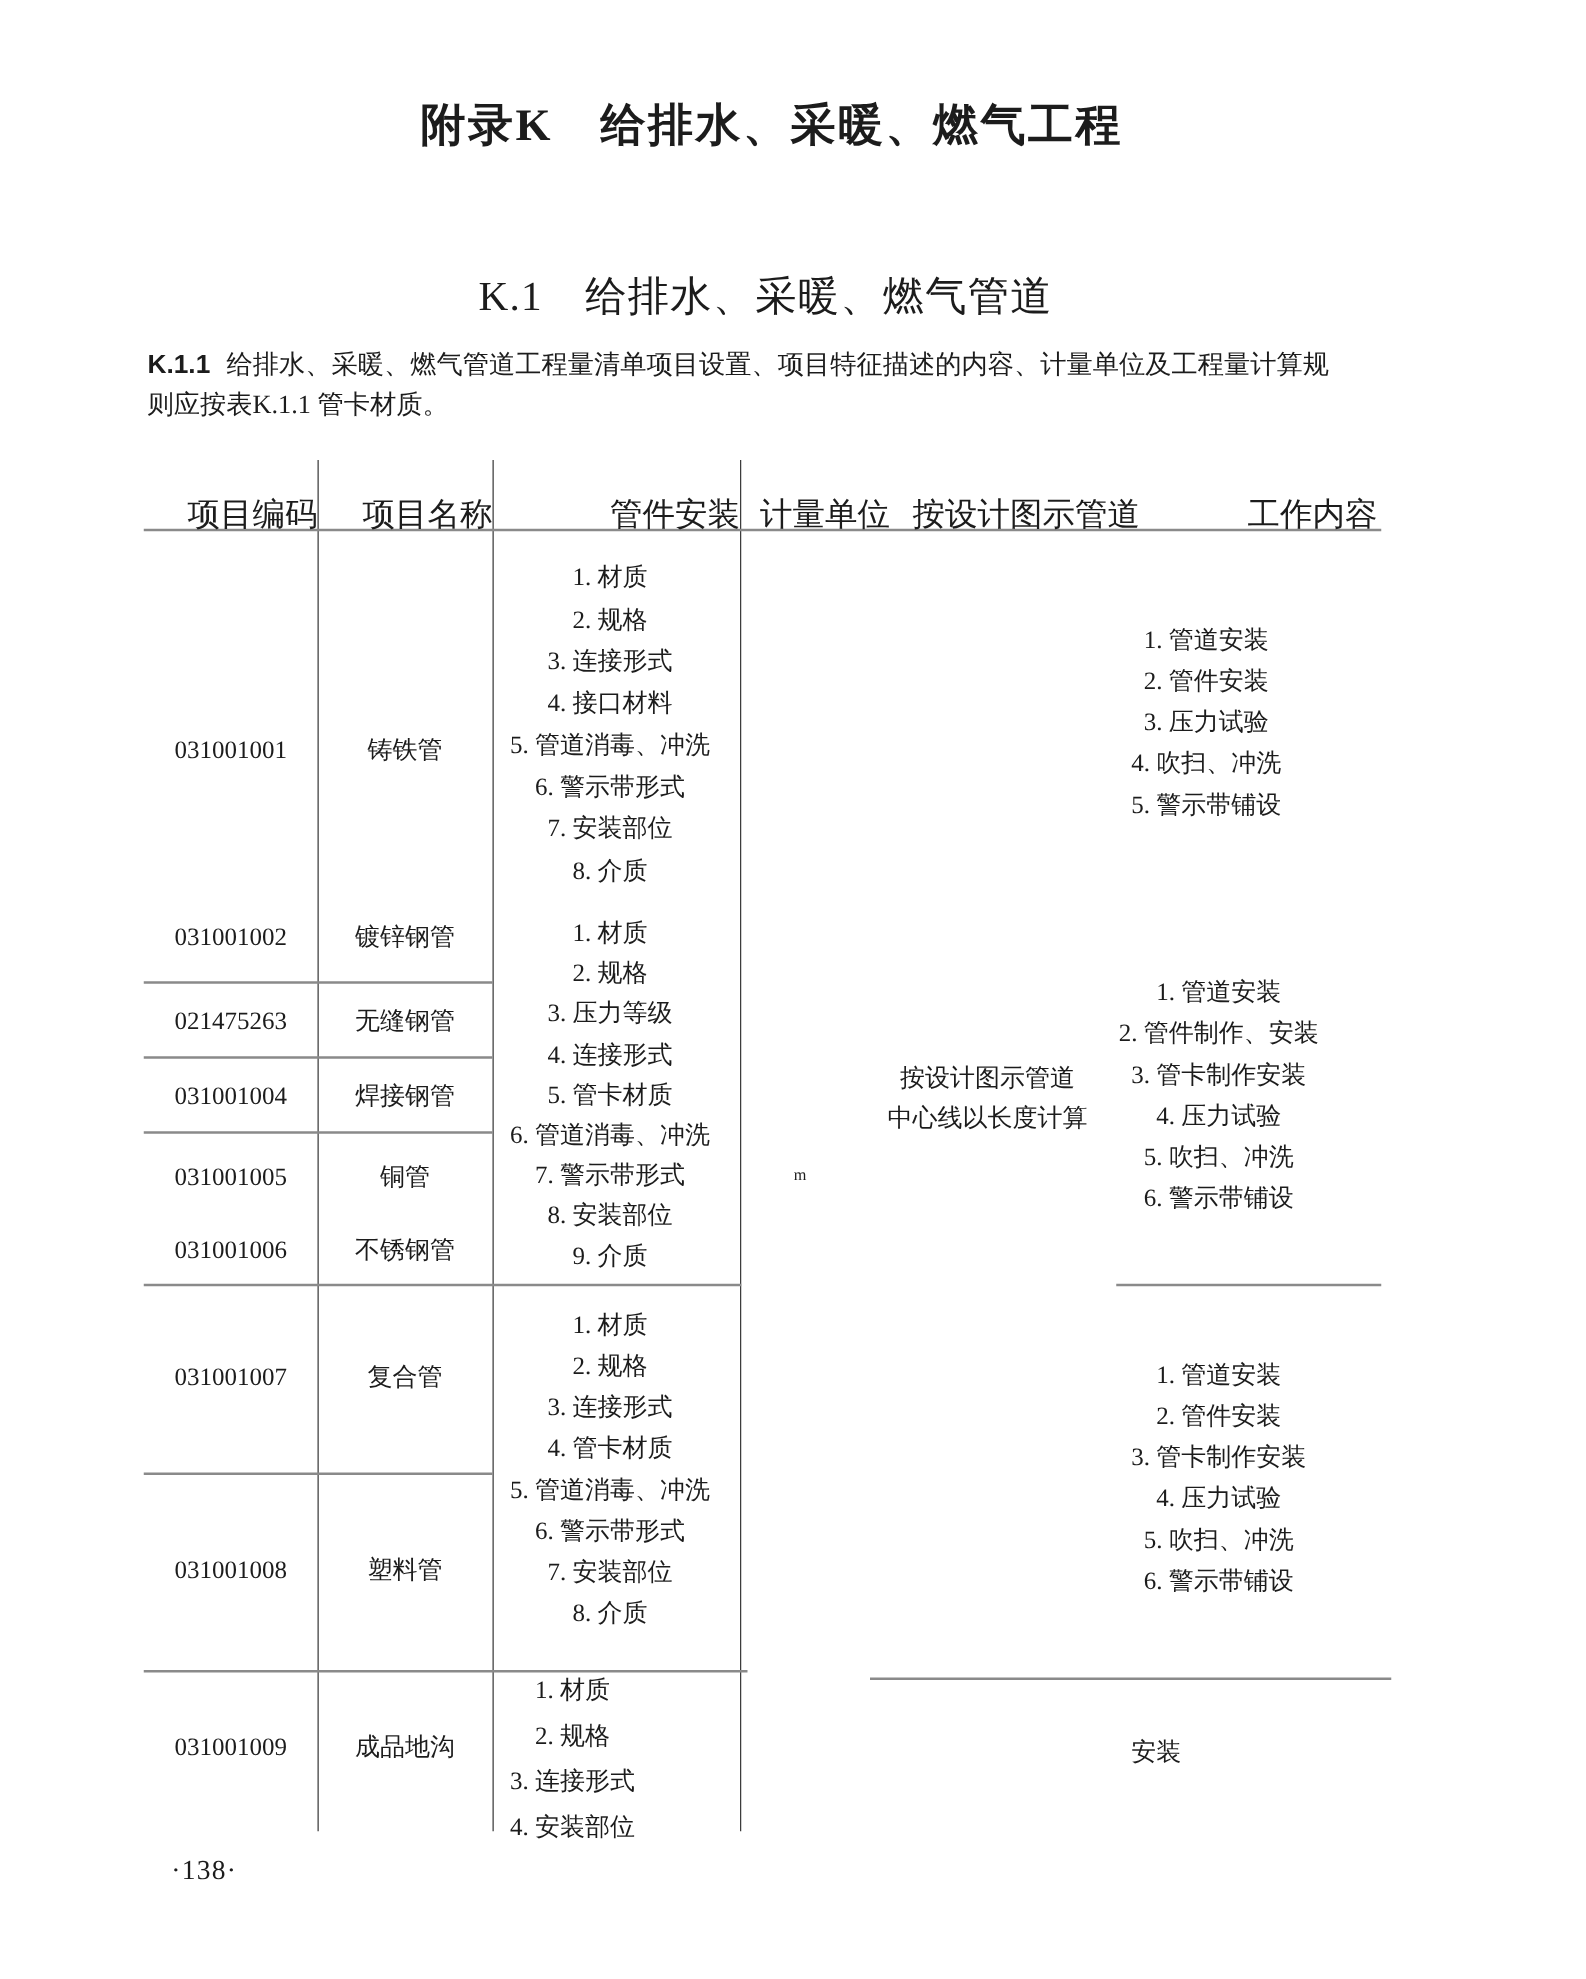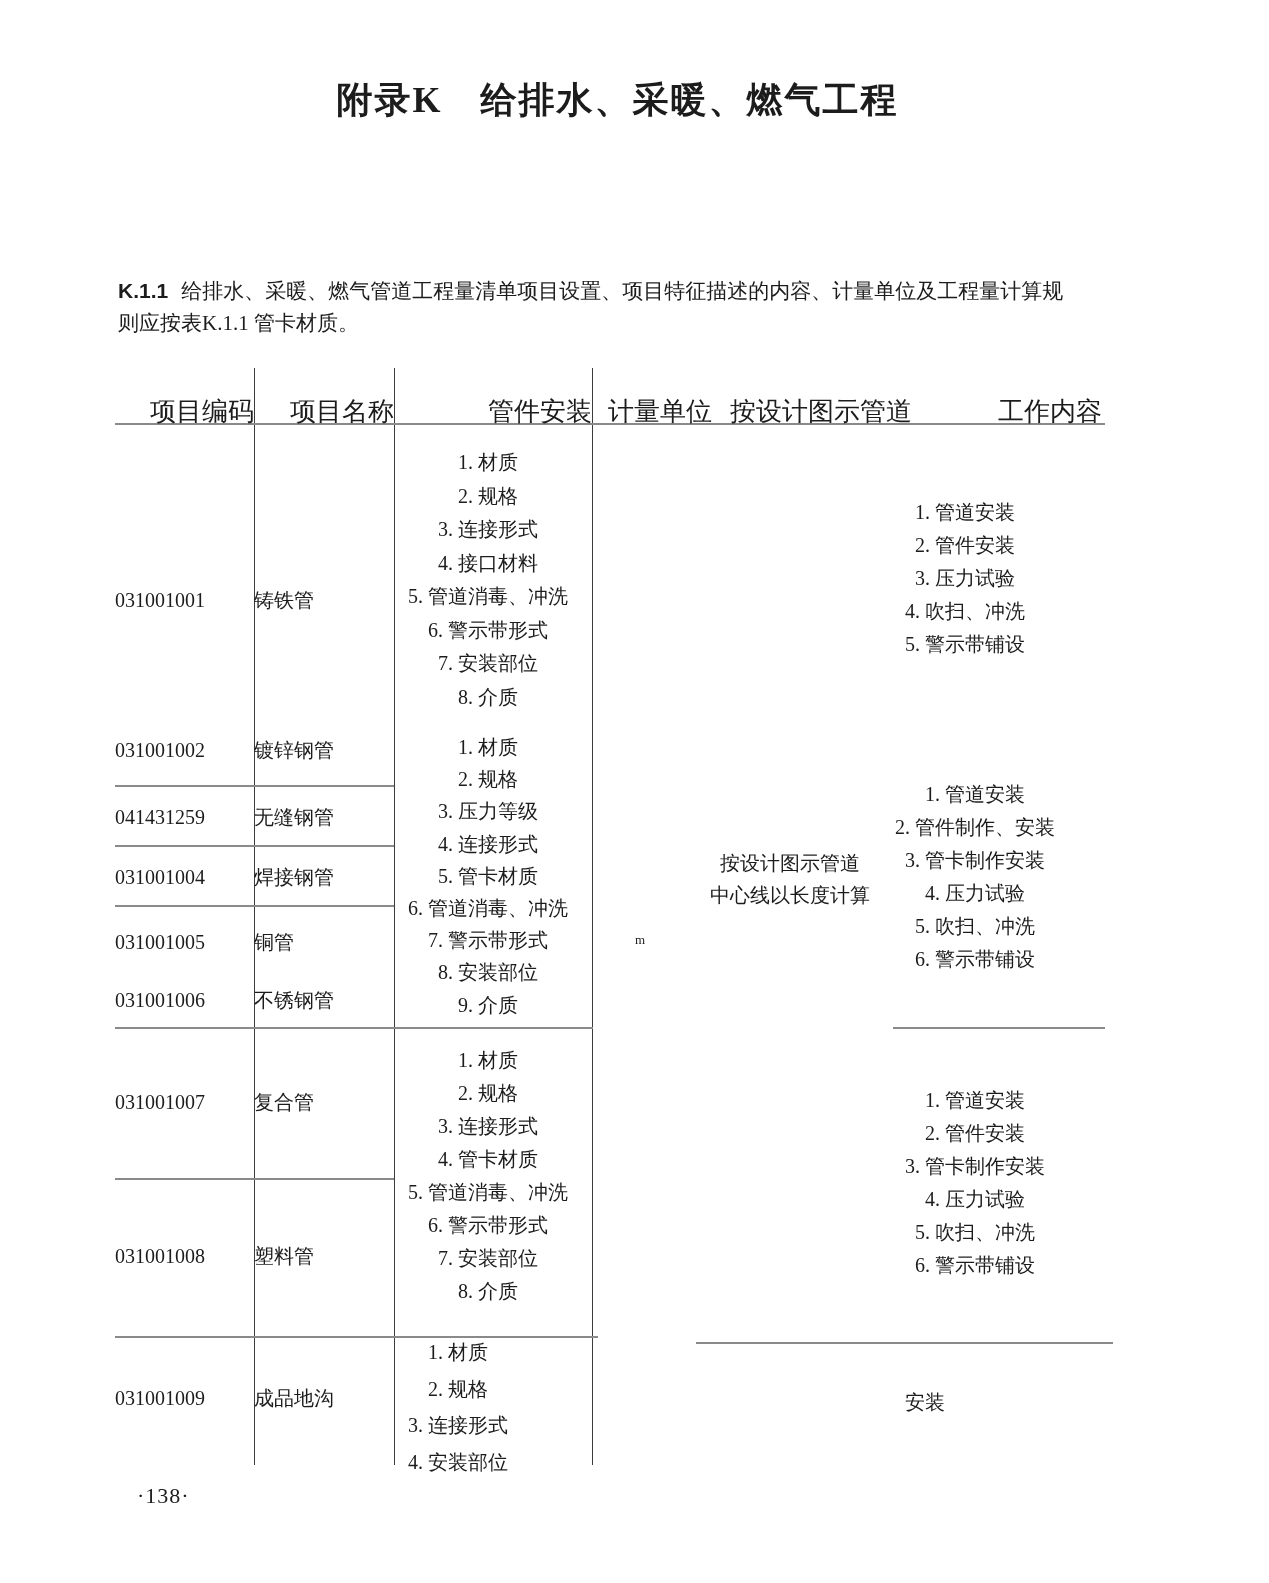--- a/index.html
+++ b/index.html
@@ -25,34 +25,35 @@
   .c-line{height:32px;line-height:32px;white-space:nowrap;}
   .c-label{font-weight:bold;margin-right:13px;font-family:"Liberation Sans","DejaVu Sans",sans-serif;}
   .tbl-caption{
     position:absolute;left:115px;top:341px;width:990px;
     text-align:center;font-size:21px;font-weight:bold;
     font-family:"Liberation Sans","DejaVu Sans",sans-serif;
   }
   .hdr{position:absolute;top:401px;height:22px;line-height:22px;text-align:right;font-size:26px;}
   .vline{position:absolute;width:1px;background:#3c3c3c;}
   .hline{position:absolute;height:2px;background:#8a8a8a;}
-  .cell{position:absolute;font-size:20px;height:22px;line-height:22px;}
+  .cell{position:absolute;font-size:20px;height:22px;line-height:22px;text-align:center;}
   .list{position:absolute;font-size:20px;white-space:pre-line;text-align:center;}
   .rule-block{position:absolute;font-size:20px;white-space:pre-line;text-align:center;}
   .rule-block-indent{position:absolute;font-size:20px;white-space:pre-line;text-align:left;text-indent:21px;}
   .unit{position:absolute;font-size:13px;}
   .work-single{position:absolute;font-size:20px;height:33px;line-height:33px;}
   .footer{position:absolute;left:137px;top:1483px;font-size:22px;letter-spacing:1px;}
 </style>
 </head>
 <body>
 
 <div class="page">
 
   <h1 class="doc-title">附录K　给排水、采暖、燃气工程</h1>
+  <h2 class="sec-title">K.1　给排水、采暖、燃气管道</h2>
 
   <div class="clause">
     <div class="c-line"><span class="c-label">K.1.1</span><span>给排水、采暖、燃气管道工程量清单项目设置、项目特征描述的内容、计量单位及工程量计算规</span></div>
     <div class="c-line">则应按表K.1.1 管卡材质。</div>
   </div>
 
 
   <div class="vline" style="left:254px;top:368px;height:1097px"></div>
   <div class="vline" style="left:394px;top:368px;height:1097px"></div>
   <div class="vline" style="left:592px;top:368px;height:1097px"></div>
@@ -85,21 +86,21 @@
 7. 安装部位
 8. 介质</div>
   <div class="list" style="left:905px;top:496px;line-height:33px">1. 管道安装
 2. 管件安装
 3. 压力试验
 4. 吹扫、冲洗
 5. 警示带铺设</div>
 
   <div class="cell" style="left:115px;top:739px;width:139px">031001002</div>
   <div class="cell" style="left:254px;top:739px;width:140px">镀锌钢管</div>
-  <div class="cell" style="left:115px;top:806px;width:139px">041431259</div>
+  <div class="cell" style="left:115px;top:806px;width:139px">021475263</div>
   <div class="cell" style="left:254px;top:806px;width:140px">无缝钢管</div>
   <div class="cell" style="left:115px;top:866px;width:139px">031001004</div>
   <div class="cell" style="left:254px;top:866px;width:140px">焊接钢管</div>
   <div class="cell" style="left:115px;top:931px;width:139px">031001005</div>
   <div class="cell" style="left:254px;top:931px;width:140px">铜管</div>
   <div class="cell" style="left:115px;top:989px;width:139px">031001006</div>
   <div class="cell" style="left:254px;top:989px;width:140px">不锈钢管</div>
   <div class="list" style="left:408px;top:731px;line-height:32.2px">1. 材质
 2. 规格
 3. 压力等级

